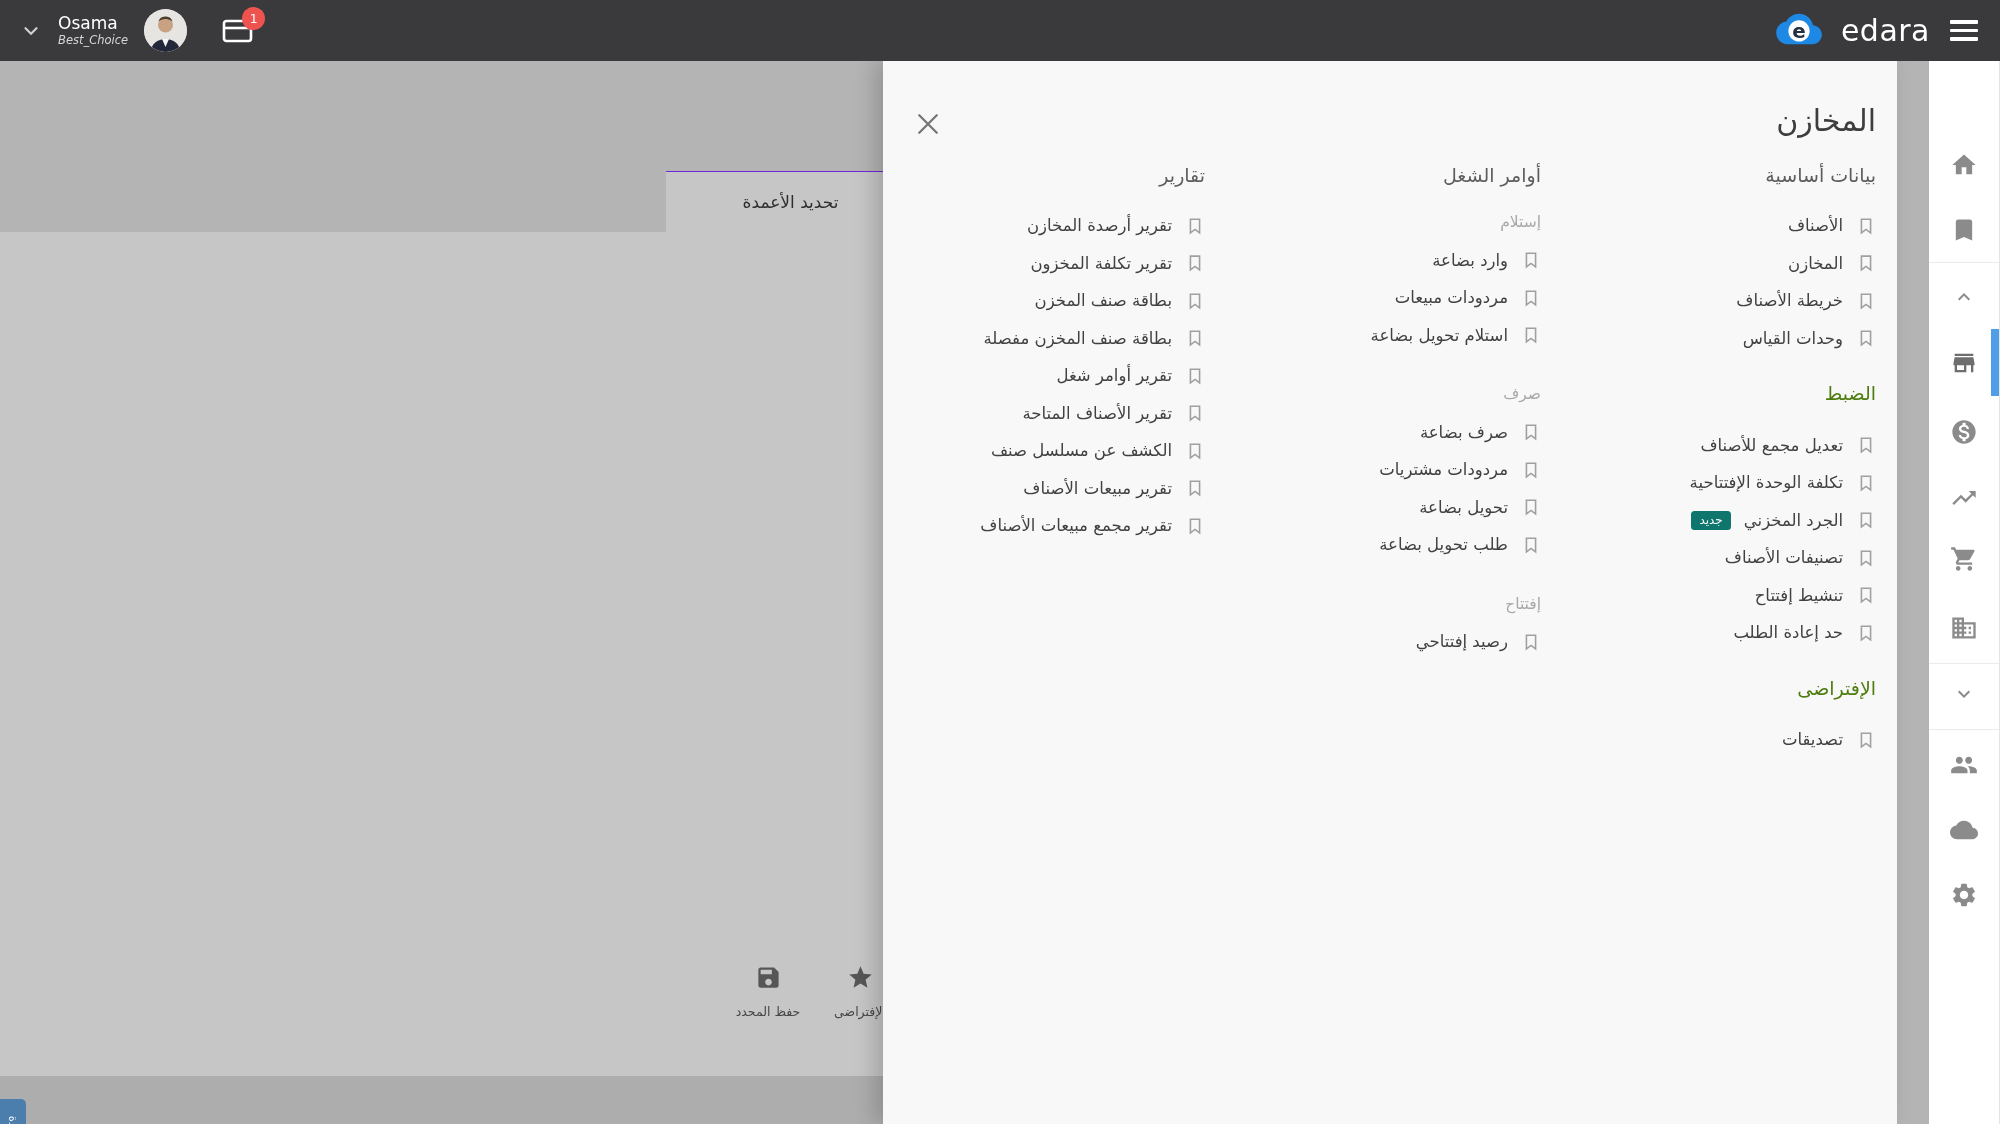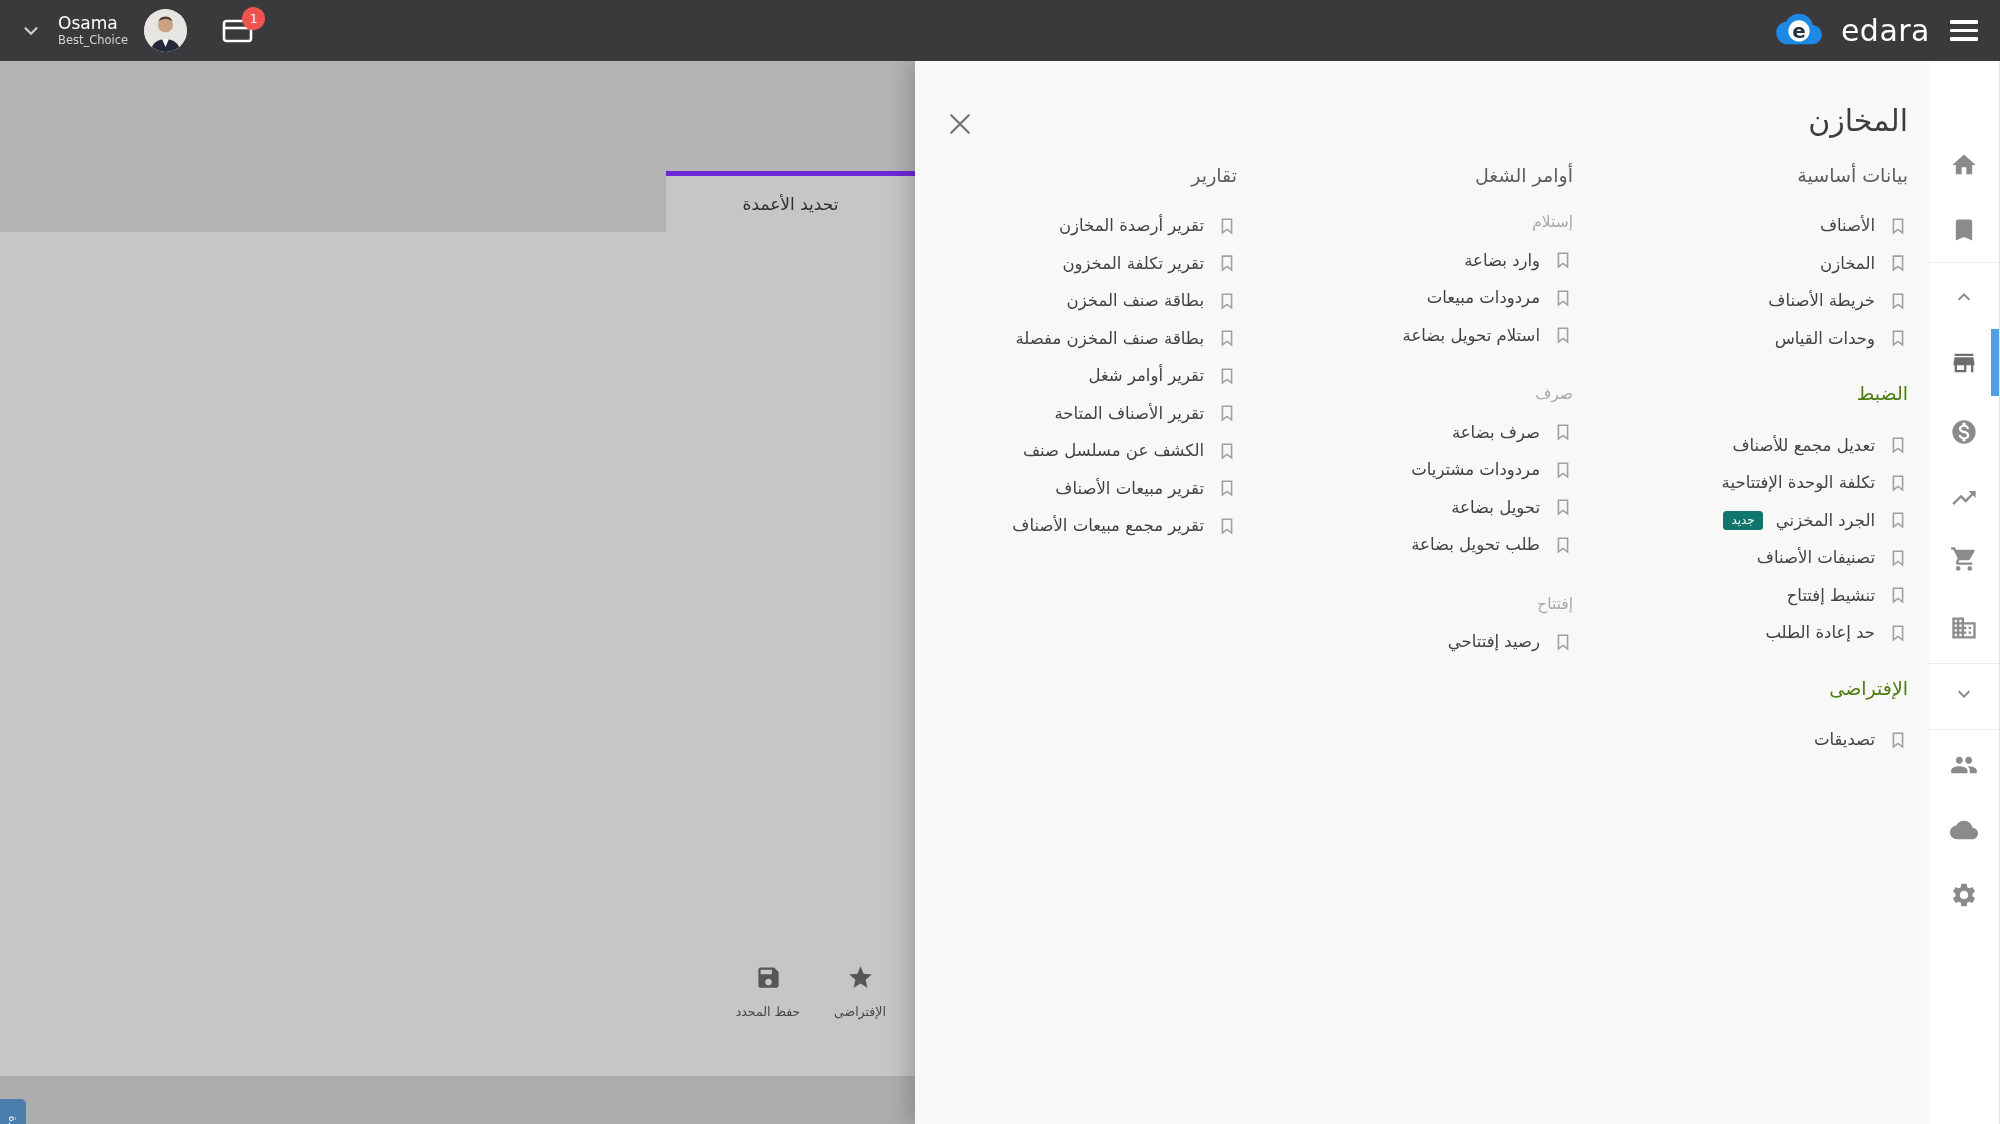--- a/index.html
+++ b/index.html
@@ -6,49 +6,49 @@
   html,body { width:2000px; height:1124px; overflow:hidden; }
   body { font-family:"DejaVu Sans", sans-serif; }
   .app { position:relative; width:2000px; height:1124px; background:#b4b4b4; direction:rtl; }
 
   
   .topbar { position:absolute; top:0; left:0; width:2000px; height:61px; background:#3a3a3c; z-index:50; }
   .tb-left { position:absolute; left:20px; top:0; height:61px; display:flex; align-items:center; gap:16px; direction:ltr; }
   .tb-chevron { color:#cfcfcf; width:22px; height:22px; cursor:pointer; }
   .tb-names { color:#fff; line-height:1.15; }
   .tb-user { font-size:17px; }
-  .tb-company { font-size:11.5px; color:#d6d6d6; }
+  .tb-company { font-size:11.5px; color:#d6d6d6;font-style:italic; }
   .avatar { width:43px; height:43px; border-radius:50%; overflow:hidden; background:#e9e9e9; flex:0 0 auto; }
   .notif { position:relative; width:34px; height:30px; margin-left:18px; cursor:pointer; }
   .notif-badge { position:absolute; top:-9px; right:-10px; min-width:23px; height:23px; background:#ef5350; color:#fff;
     border-radius:50%; font-size:12.5px; display:flex; align-items:center; justify-content:center; }
   .tb-right { position:absolute; right:18px; top:0; height:61px; display:flex; align-items:center; gap:16px; direction:ltr; }
   .brand { color:#fff; font-size:30px; letter-spacing:.5px; }
   .burger { display:flex; flex-direction:column; gap:5px; cursor:pointer; padding:4px; }
   .burger span { display:block; width:28px; height:3.5px; background:#fff; border-radius:1px; }
 
   
   .bg-page { position:absolute; top:61px; right:1085px; left:0; bottom:0; background:#b4b4b4; }
   .bg-tab { position:absolute; top:110px; left:666px; width:249px; height:61px; background:#c6c6c6;
-    border-top:5px solid #6d28d9; display:flex; align-items:center; justify-content:center;
+    border-top:1px solid #6d28d9; display:flex; align-items:center; justify-content:center;
     font-size:17px; color:#2e2e2e; cursor:pointer; }
   .bg-content { position:absolute; top:171px; left:0; width:915px; height:844px; background:#c6c6c6; }
   .bg-bottom { position:absolute; top:1015px; left:0; width:915px; height:109px; background:#adadad; }
 
   .bg-actions { position:absolute; top:903px; left:722px; display:flex; direction:ltr; gap:0; }
   .act-btn { width:92px; display:flex; flex-direction:column; align-items:center; gap:9px; color:#565656; cursor:pointer; }
   .act-btn svg { width:27px; height:27px; }
   .act-label { font-size:12.5px; color:#474747; white-space:nowrap; }
 
   .help-tab { position:absolute; top:1038px; left:0; width:26px; height:74px; background:#4b7dad; border-radius:0 5px 5px 0;
     display:flex; align-items:center; justify-content:center; cursor:pointer; }
   .help-tab span { color:#eef3f8; font-size:12px; transform:rotate(90deg); white-space:nowrap; }
 
   
-  .panel { position:absolute; top:61px; left:915px; width:1014px; height:1063px; background:#f8f8f8;
+  .panel { position:absolute; top:61px; left:883px; width:1014px; height:1063px; background:#f8f8f8;
     box-shadow:-8px 0 20px rgba(0,0,0,.18); z-index:20; }
   .panel-close { position:absolute; top:48px; left:30px; width:30px; height:30px; color:#757575; cursor:pointer; }
   .panel-title { position:absolute; top:37px; right:21px; height:46px; line-height:46px; font-size:30px; color:#3d3d3d; white-space:nowrap; }
 
   .menu-col { position:absolute; top:91px; text-align:right; }
   .col-basic   { right:21px; }
   .col-orders  { right:356px; }
   .col-reports { right:692px; }
   .col-h { height:46px; line-height:46px; font-size:19px; color:#5d5d5d; white-space:nowrap; }
   .sec-h { height:37.5px; line-height:37.5px; font-size:19px; color:#4d7c0f; margin-top:18px; white-space:nowrap; }

